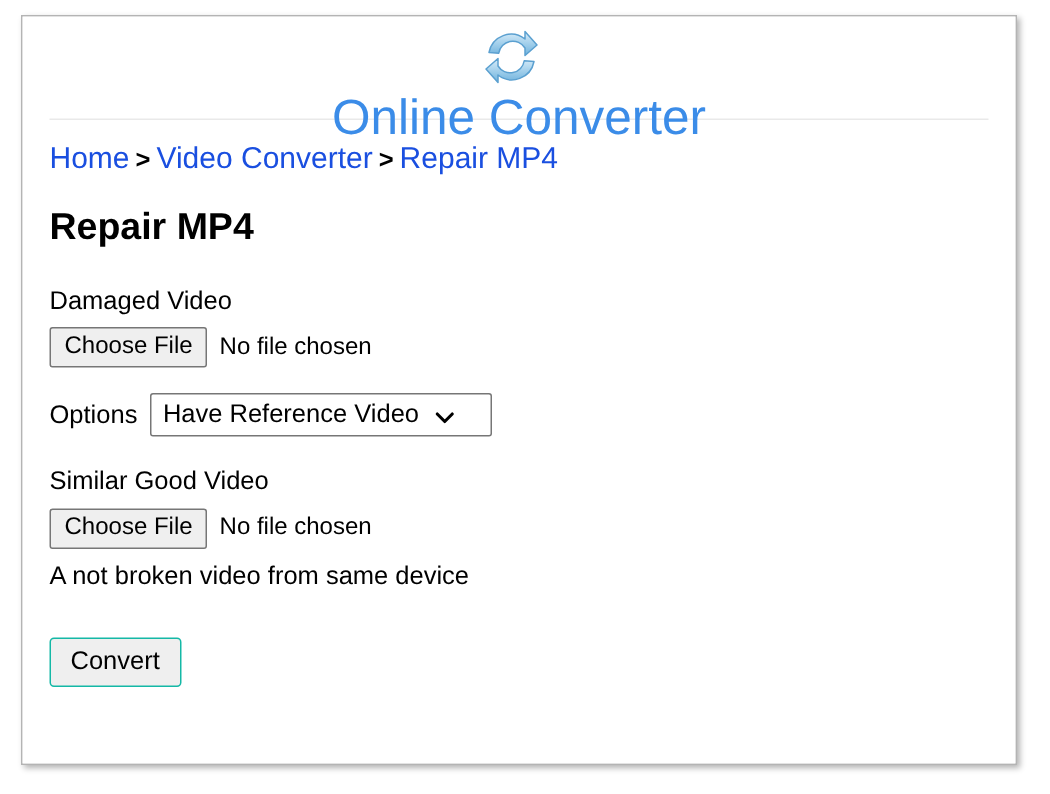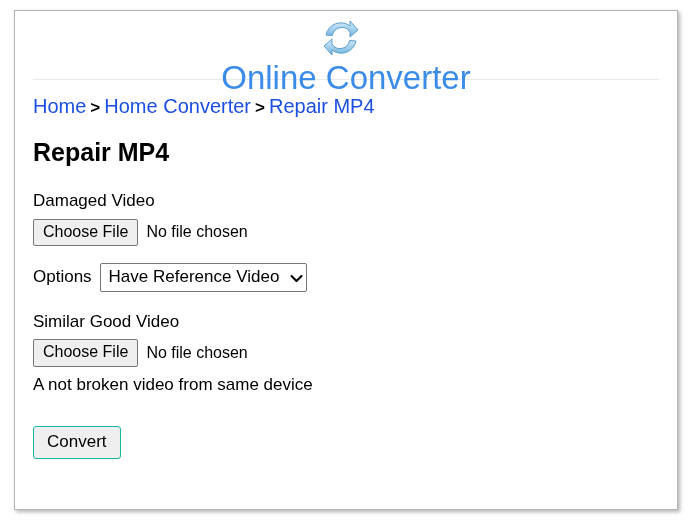--- a/index.html
+++ b/index.html
@@ -137,21 +137,21 @@
     font-size: 17px;
     color: #000000;
     margin-right: 8px;
   }
   .select-box {
     display: inline-flex;
     align-items: center;
     background: #ffffff;
     border: 1px solid #767676;
     border-radius: 2px;
-    padding: 3px 3px 4px 8px;
+    padding: 3px 24px 4px 8px;
     font-size: 17px;
     color: #000000;
     cursor: default;
     white-space: nowrap;
   }
   .select-chevron {
     margin-left: 11px;
     display: inline-block;
     width: 13px;
     height: 13px;
@@ -203,21 +203,21 @@
                        A 9.5 9.5 0 0 0 8.5 2.5 Z" fill="url(#bluegrad)" stroke="#5ba0d0" stroke-width="1" stroke-linejoin="round"></path>
             </g>
           </g>
         </svg>
       </span>
       <span class="logo-text">Online Converter</span>
     </div>
     <div class="divider"></div>
 
     <div class="breadcrumb">
-      <a href="#">Home</a><span class="sep">&gt;</span><a href="#">Home Converter</a><span class="sep">&gt;</span><a href="#">Repair MP4</a>
+      <a href="#">Home</a><span class="sep">&gt;</span><a href="#">Video Converter</a><span class="sep">&gt;</span><a href="#">Repair MP4</a>
     </div>
 
     <h1 class="page-title">Repair MP4</h1>
 
     <div class="form">
 
       <div>
         <div class="field-label">Damaged Video</div>
         <div class="file-row">
           <button class="choose-file-btn">Choose File</button>

